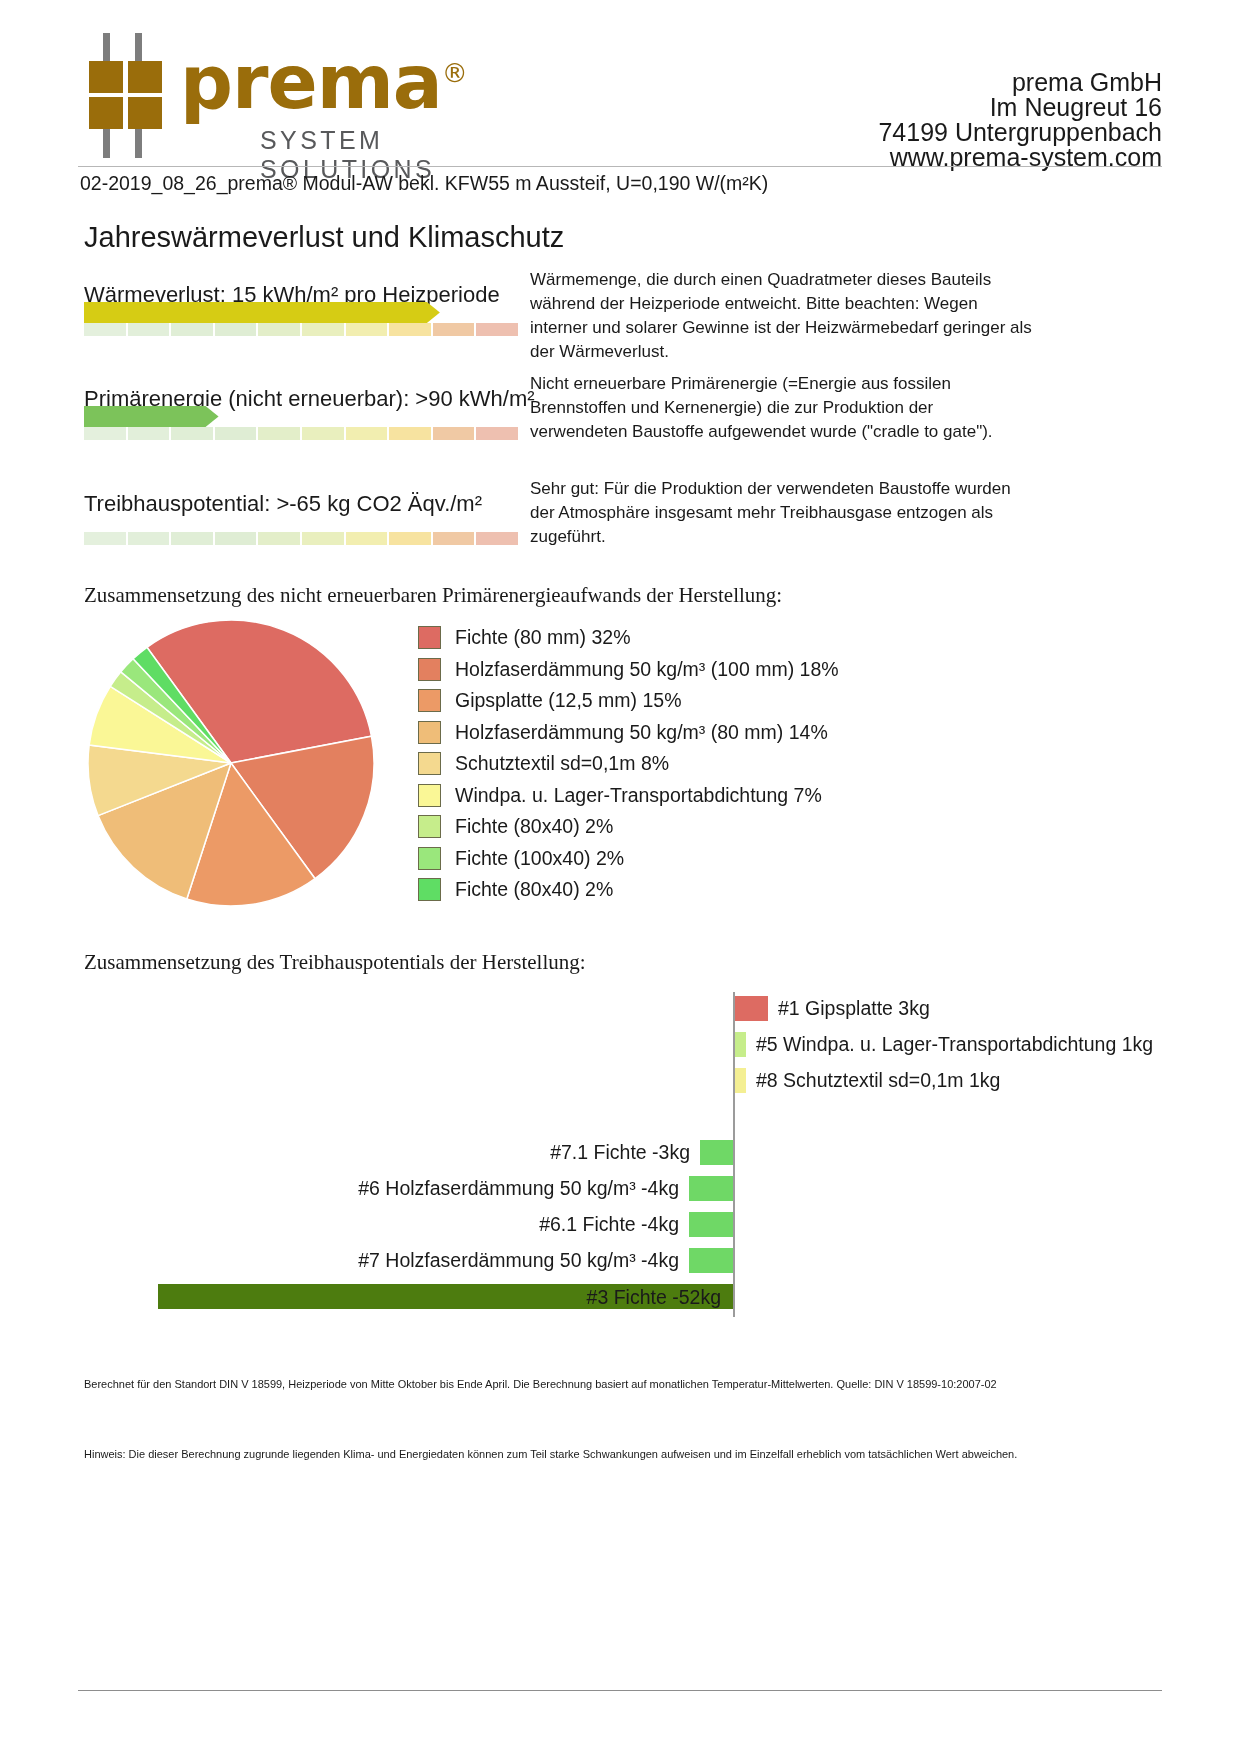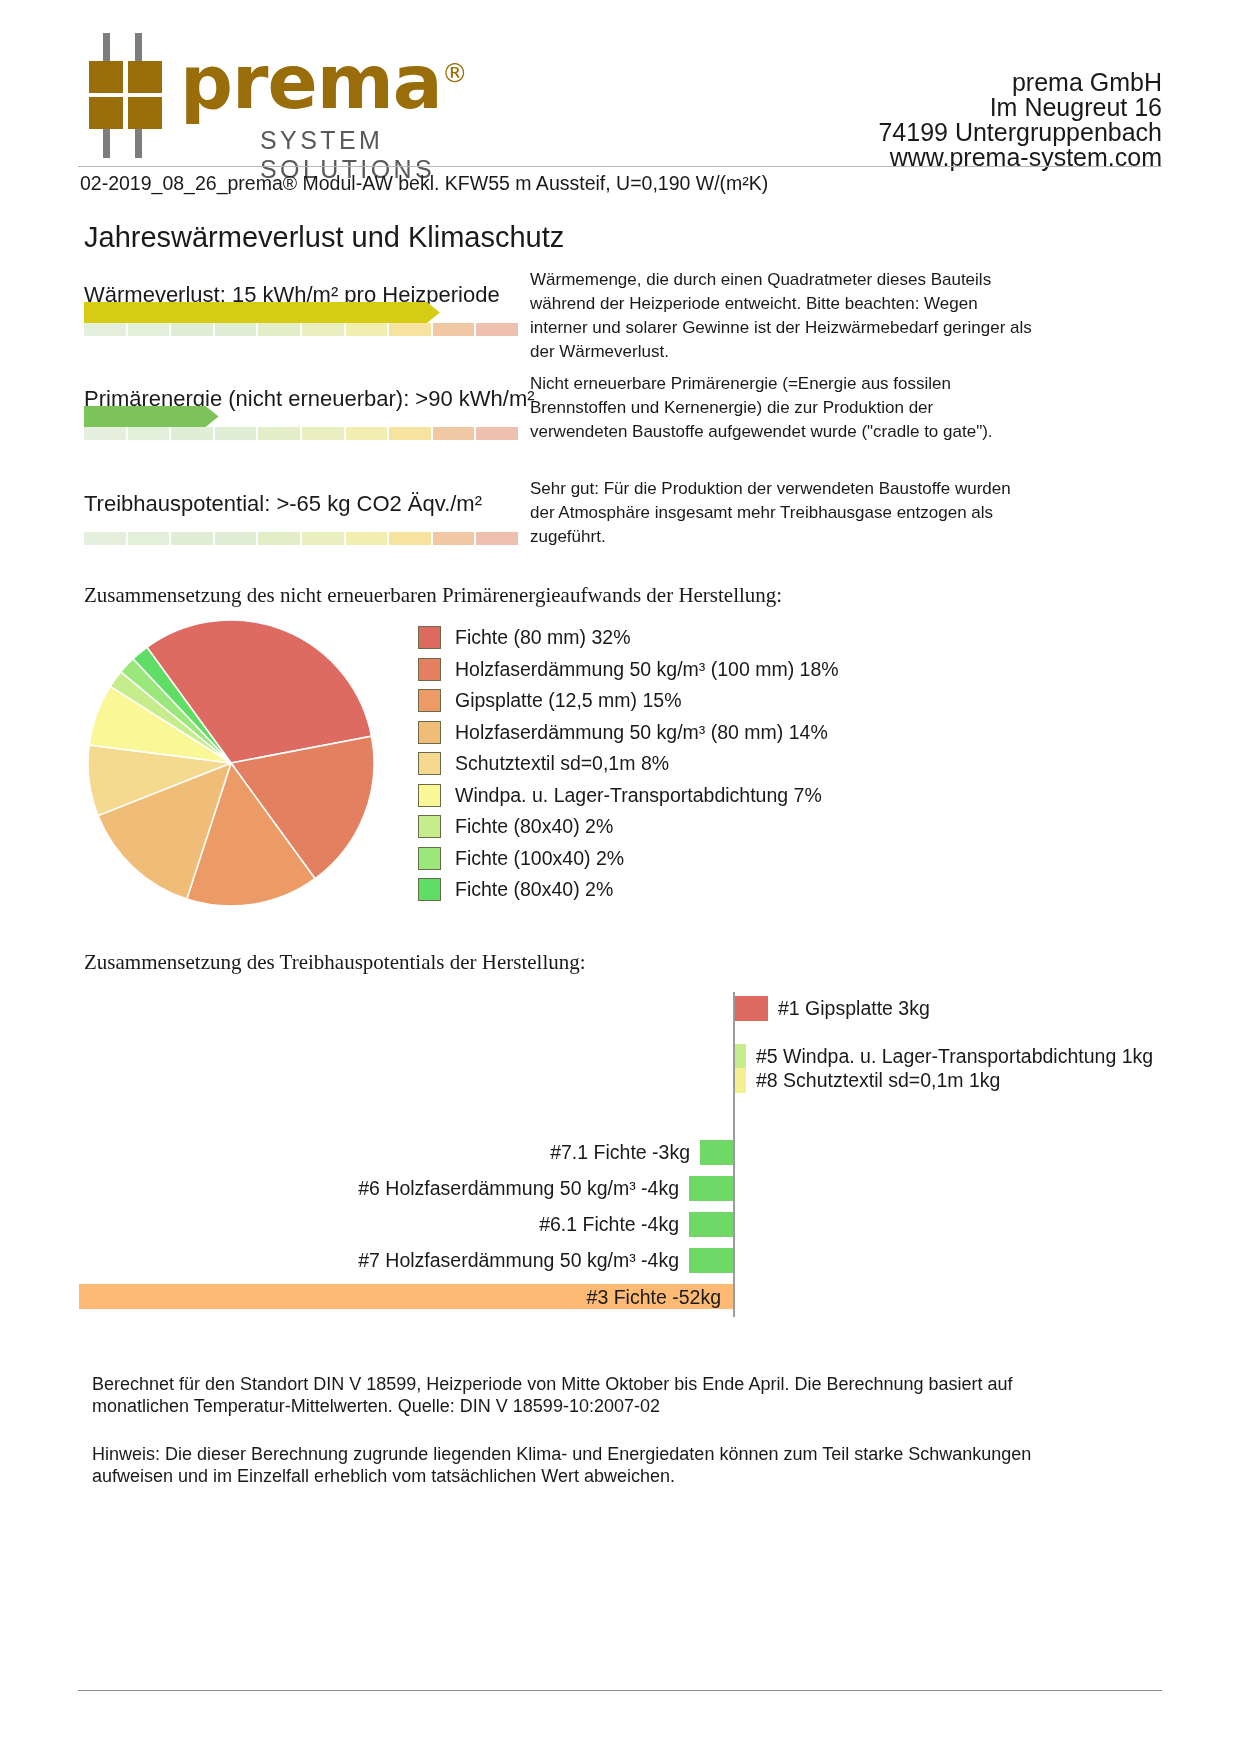--- a/index.html
+++ b/index.html
@@ -252,23 +252,23 @@
     font-size: 19.5px;
     color: #1a1a1a;
     white-space: nowrap;
   }
   .cap-pad-left  { margin-right: 10px; }
   .cap-pad-right { margin-left: 10px; }
 
   
   .footnote {
     position: absolute;
-    left: 92px;
+    left: 84px;
     width: 944px;
-    font-size: 18px;
+    font-size: 11px;
     line-height: 22px;
     color: #1a1a1a;
   }
   #foot-1 { top: 1373px; }
   #foot-2 { top: 1443px; }
 </style>
 </head>
 <body>
 
 <div class="page">
@@ -432,21 +432,21 @@
   <div class="chart-heading" id="bar-heading">Zusammensetzung des Treibhauspotentials der Herstellung:</div>
 
   <div class="hbar-chart" id="hbar-chart">
     <div class="axis-line"></div>
   <div class="hbar-row" style="top: 0px;">
         <div class="hbar-right">
           <div class="hbar-seg" style="width: 33px; background: rgb(221, 107, 98);"></div>
           <div class="hbar-cap cap-pad-right">#1 Gipsplatte 3kg</div>
         </div>
       </div>
-      <div class="hbar-row" style="top: 48px;">
+      <div class="hbar-row" style="top: 36px;">
         <div class="hbar-right">
           <div class="hbar-seg" style="width: 11px; background: rgb(198, 237, 139);"></div>
           <div class="hbar-cap cap-pad-right">#5 Windpa. u. Lager-Transportabdichtung 1kg</div>
         </div>
       </div>
       <div class="hbar-row" style="top: 72px;">
         <div class="hbar-right">
           <div class="hbar-seg" style="width: 11px; background: rgb(244, 239, 147);"></div>
           <div class="hbar-cap cap-pad-right">#8 Schutztextil sd=0,1m 1kg</div>
         </div>
@@ -470,21 +470,21 @@
         </div>
       </div>
       <div class="hbar-row" style="top: 252px;">
         <div class="hbar-left">
           <div class="hbar-seg" style="width: 44px; background: rgb(111, 216, 102);"></div>
           <div class="hbar-cap cap-pad-left">#7 Holzfaserdämmung 50 kg/m³ -4kg</div>
         </div>
       </div>
       <div class="hbar-row" style="top: 288px;">
         <div class="hbar-left">
-          <div class="hbar-seg" style="width: 654px; background: #fdba74; position: relative;">
+          <div class="hbar-seg" style="width: 575px; background: #4d7c0f; position: relative;">
             <div class="hbar-cap" style="position: absolute; right: 12px; top: 2px;">#3 Fichte -52kg</div>
           </div>
         </div>
       </div>
     </div>
 
   <div class="footnote" id="foot-1">Berechnet für den Standort DIN V 18599, Heizperiode von Mitte Oktober bis Ende April. Die Berechnung basiert auf monatlichen Temperatur-Mittelwerten. Quelle: DIN V 18599-10:2007-02</div>
   <div class="footnote" id="foot-2">Hinweis: Die dieser Berechnung zugrunde liegenden Klima- und Energiedaten können zum Teil starke Schwankungen aufweisen und im Einzelfall erheblich vom tatsächlichen Wert abweichen.</div>
 
   <div class="rule" id="rule-bottom"></div>

